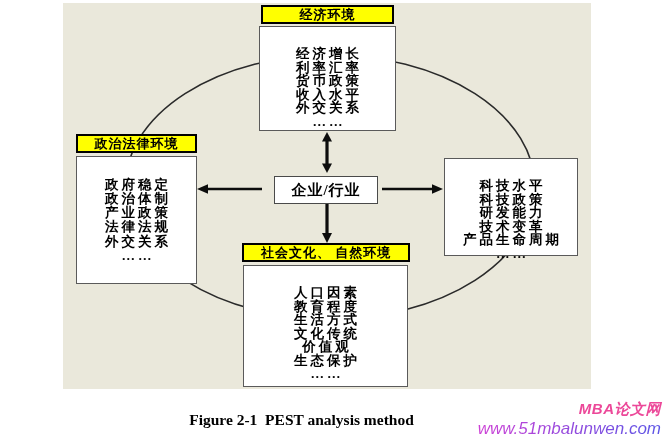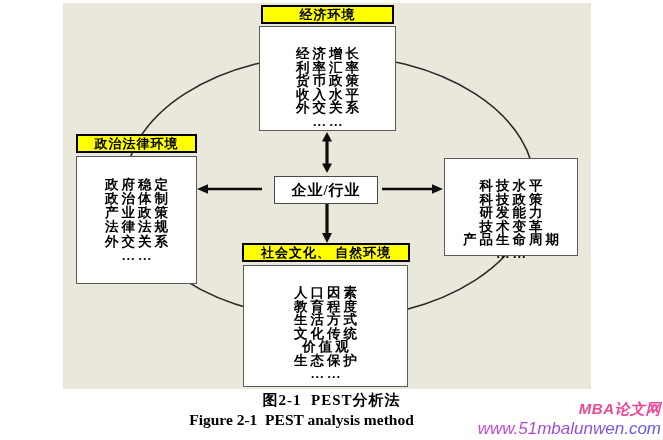--- a/index.html
+++ b/index.html
@@ -144,21 +144,20 @@
     <g fill="#0d0d0d" stroke="#0d0d0d">
       <line x1="208" y1="189" x2="262" y2="189" stroke-width="2.4"></line>
       <polygon points="197,189 208,184.2 208,193.8" stroke="none"></polygon>
     </g>
     <g fill="#0d0d0d" stroke="#0d0d0d">
       <line x1="382" y1="189" x2="434" y2="189" stroke-width="2.4"></line>
       <polygon points="443,189 432,184.2 432,193.8" stroke="none"></polygon>
     </g>
   </svg>
 
-  <div class="caption-zh">图2-1  PEST分析法</div>
   <div class="caption-en">Figure 2-1  PEST analysis method</div>
 
   <div class="watermark">
     <span class="wm-name">MBA论文网</span>
     <span class="wm-url">www.51mbalunwen.com</span>
   </div>
 
 </div>
 
 </body></html>

